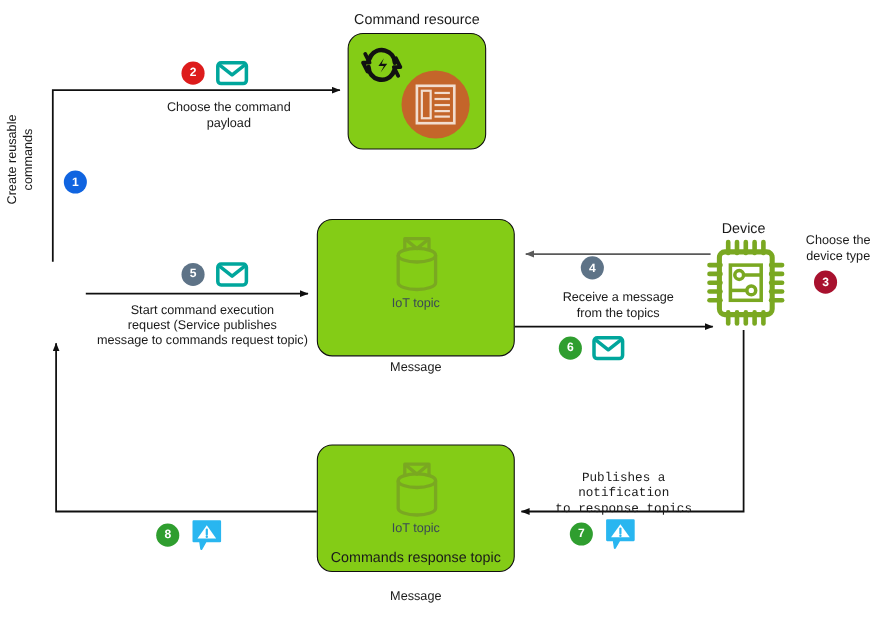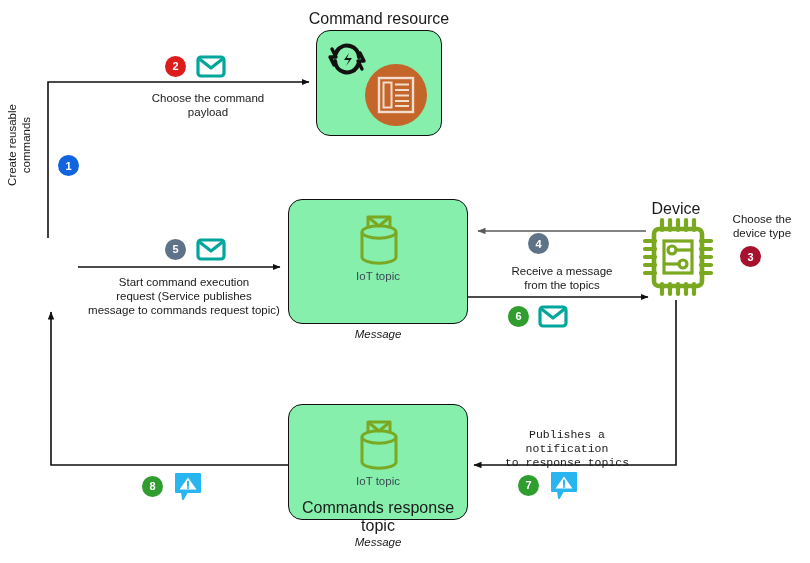--- a/index.html
+++ b/index.html
@@ -22,41 +22,40 @@
   .lbl {
     font-size: 11.5px;
     line-height: 14px;
     color: #1a1a1a;
     text-align: center;
     white-space: pre-line;
   }
   .node-box {
     border: 1.6px solid #0f0f0f;
     border-radius: 14px;
-    background: #86efac;
+    background: #84cc16;
     box-sizing: border-box;
   }
   .box-title {
-    font-size: 16px;
+    font-size: 13px;
     color: #1a1a1a;
     text-align: center;
     width: 100%;
   }
   .iot-label {
     font-size: 11.5px;
     color: #3b4a54;
     text-align: center;
     width: 100%;
   }
   .caption {
     font-size: 11.5px;
     color: #1a1a1a;
     text-align: center;
     width: 100%;
-    font-style: italic;
   }
   .badge {
     width: 21px;
     height: 21px;
     border-radius: 50%;
     color: #ffffff;
     font-size: 11px;
     font-weight: bold;
     display: flex;
     align-items: center;

